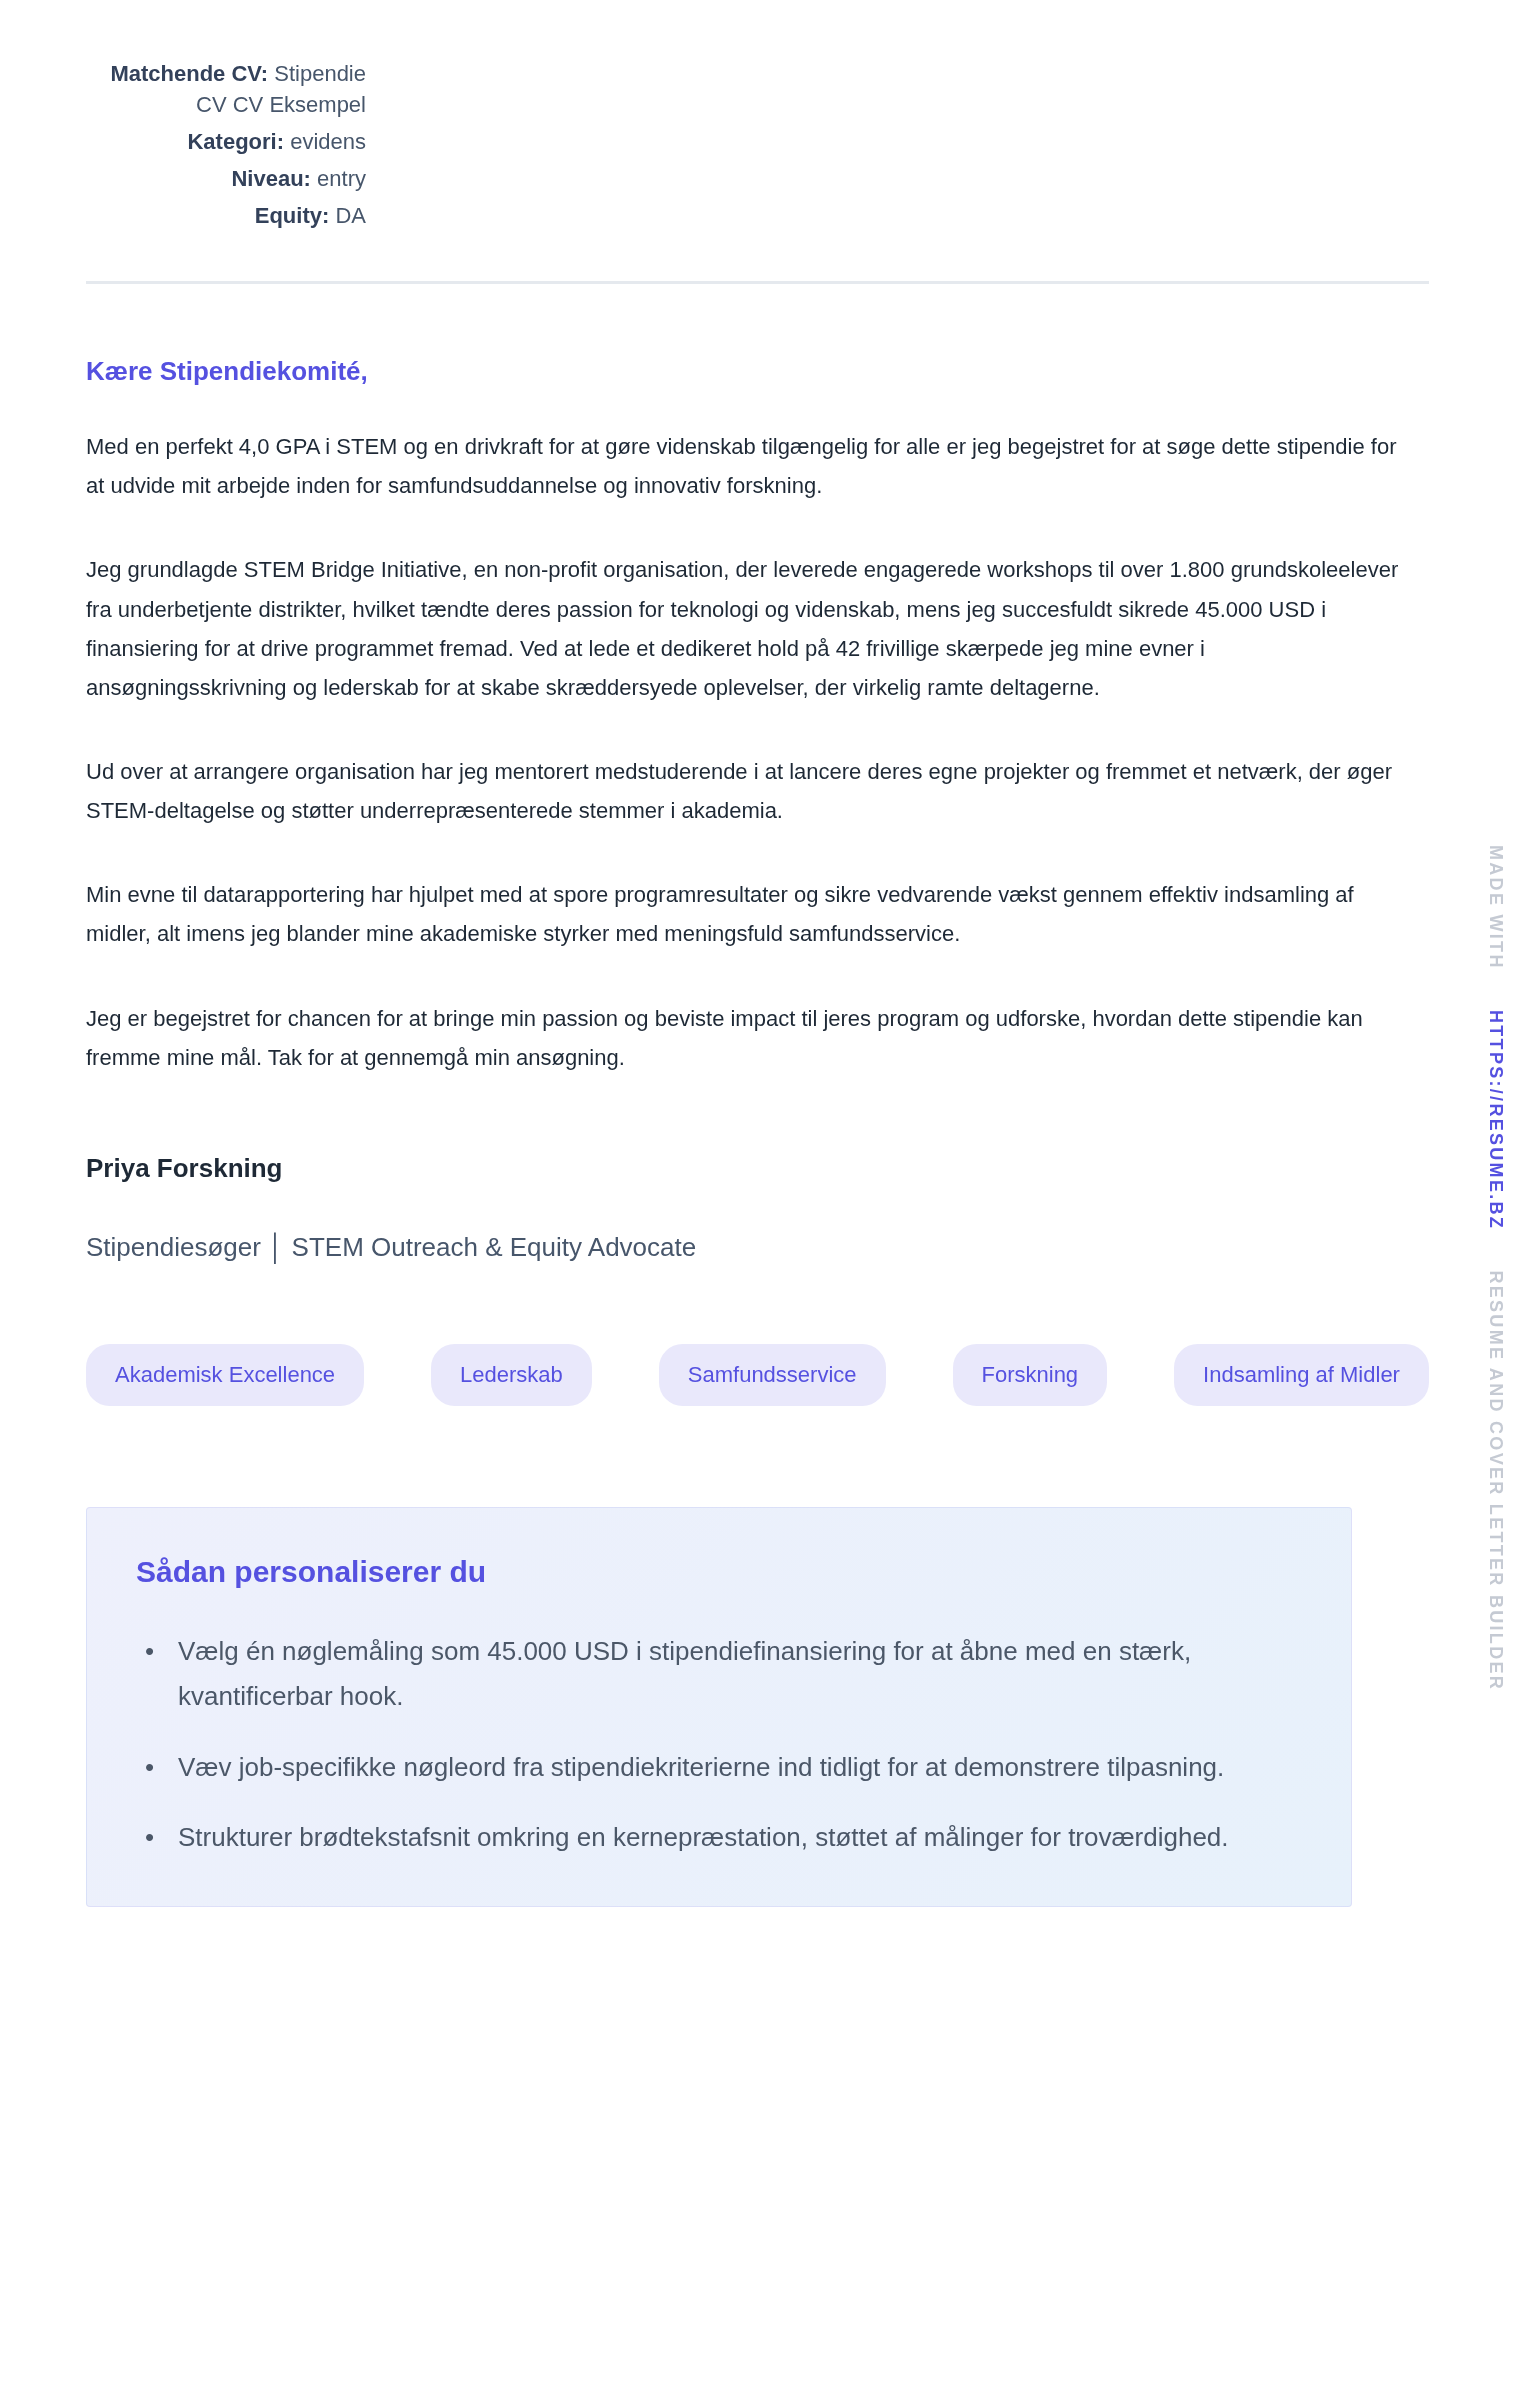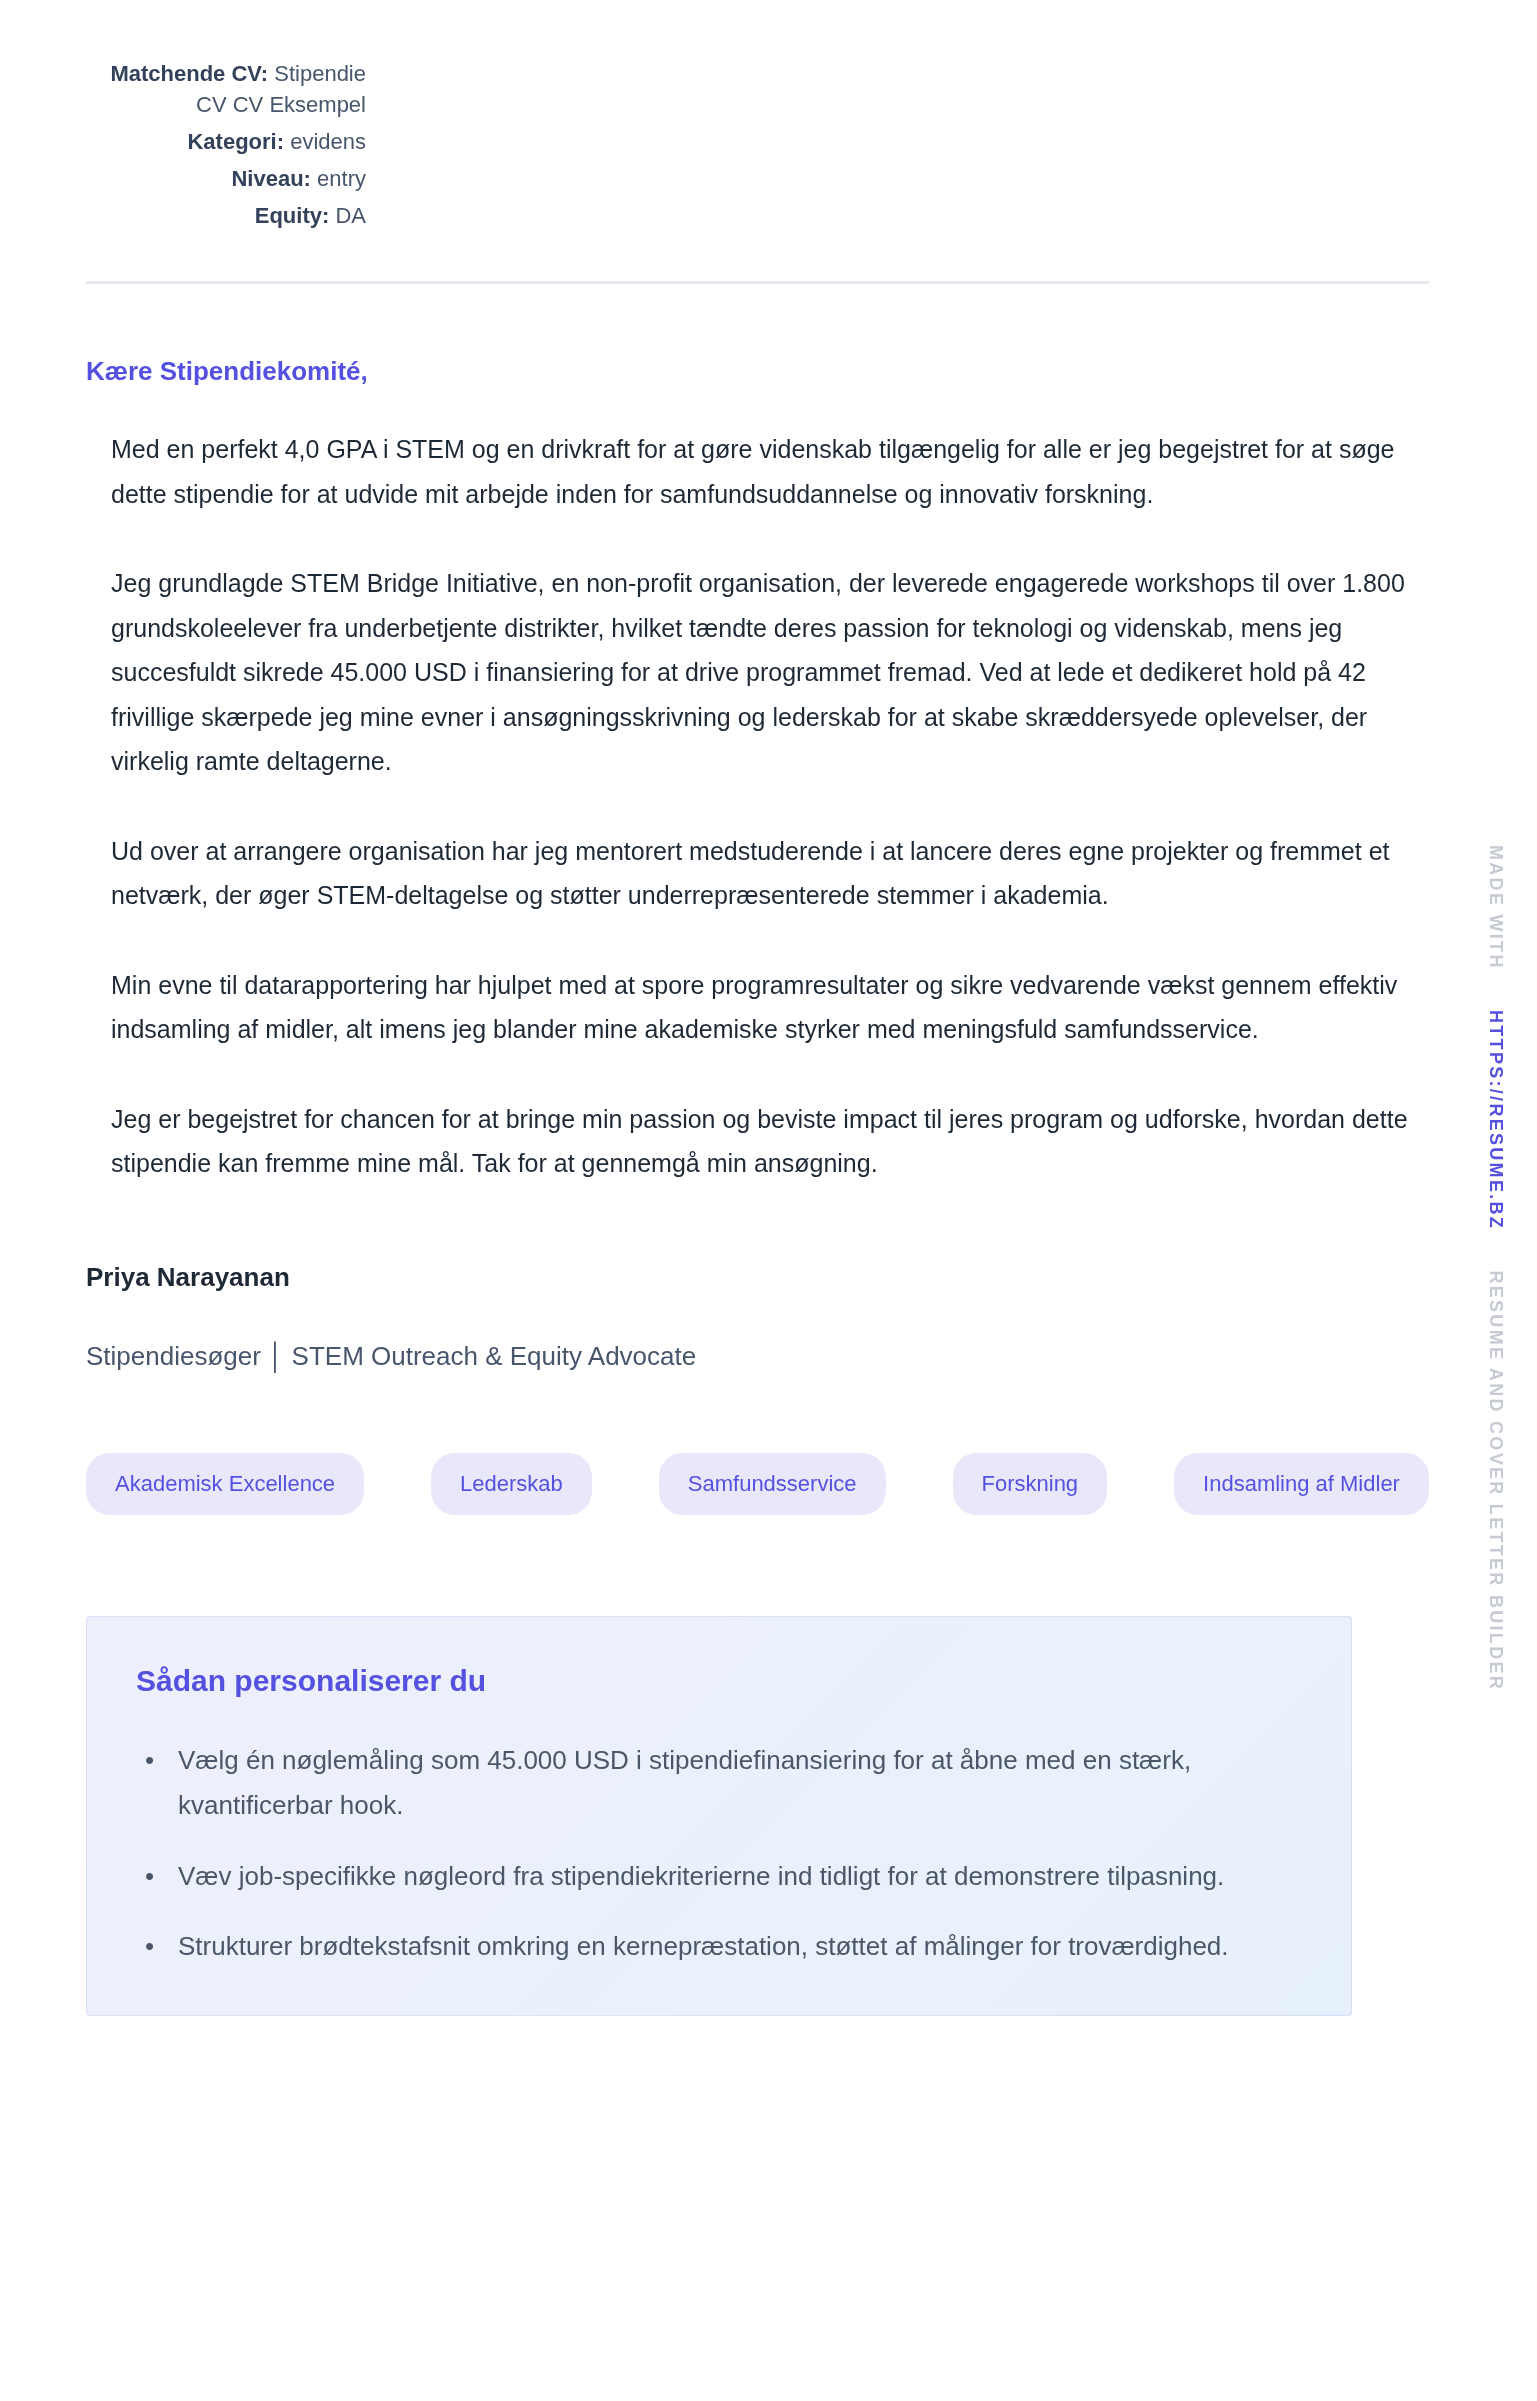--- a/index.html
+++ b/index.html
@@ -72,26 +72,25 @@
   }
   
   .letter { margin-top: 72px; }
   .greeting {
     color: var(--accent);
     font-weight: 700;
     font-size: 26px;
     margin-bottom: 40px;
   }
   .paragraphs p {
-    font-size: 25px;
+    font-size: 22px;
     line-height: 1.78;
     color: var(--text-dark);
     max-width: 1320px;
     margin-bottom: 45px;
-    margin-left: 25px;
   }
   .paragraphs p:last-child { margin-bottom: 0; }
   .signature { margin-top: 76px; }
   .signature-name {
     font-size: 26px;
     font-weight: 700;
     color: var(--text-dark);
     margin-bottom: 27px;
   }
   .signature-role {
@@ -206,21 +205,21 @@
           <p>Jeg grundlagde STEM Bridge Initiative, en non-profit organisation, der leverede engagerede workshops til over 1.800 grundskoleelever fra underbetjente distrikter, hvilket tændte deres passion for teknologi og videnskab, mens jeg succesfuldt sikrede 45.000 USD i finansiering for at drive programmet fremad. Ved at lede et dedikeret hold på 42 frivillige skærpede jeg mine evner i ansøgningsskrivning og lederskab for at skabe skræddersyede oplevelser, der virkelig ramte deltagerne.</p>
 
           <p>Ud over at arrangere organisation har jeg mentorert medstuderende i at lancere deres egne projekter og fremmet et netværk, der øger STEM-deltagelse og støtter underrepræsenterede stemmer i akademia.</p>
 
           <p>Min evne til datarapportering har hjulpet med at spore programresultater og sikre vedvarende vækst gennem effektiv indsamling af midler, alt imens jeg blander mine akademiske styrker med meningsfuld samfundsservice.</p>
 
           <p>Jeg er begejstret for chancen for at bringe min passion og beviste impact til jeres program og udforske, hvordan dette stipendie kan fremme mine mål. Tak for at gennemgå min ansøgning.</p>
         </div>
 
       <div class="signature">
-        <p class="signature-name">Priya Narayanan</p>
+        <p class="signature-name">Priya Forskning</p>
         <p class="signature-role">Stipendiesøger │ STEM Outreach &amp; Equity Advocate</p>
       </div>
     </div>
 
     <ul class="tags">
 
         <li class="tag">Akademisk Excellence</li>
 
         <li class="tag">Lederskab</li>
 

